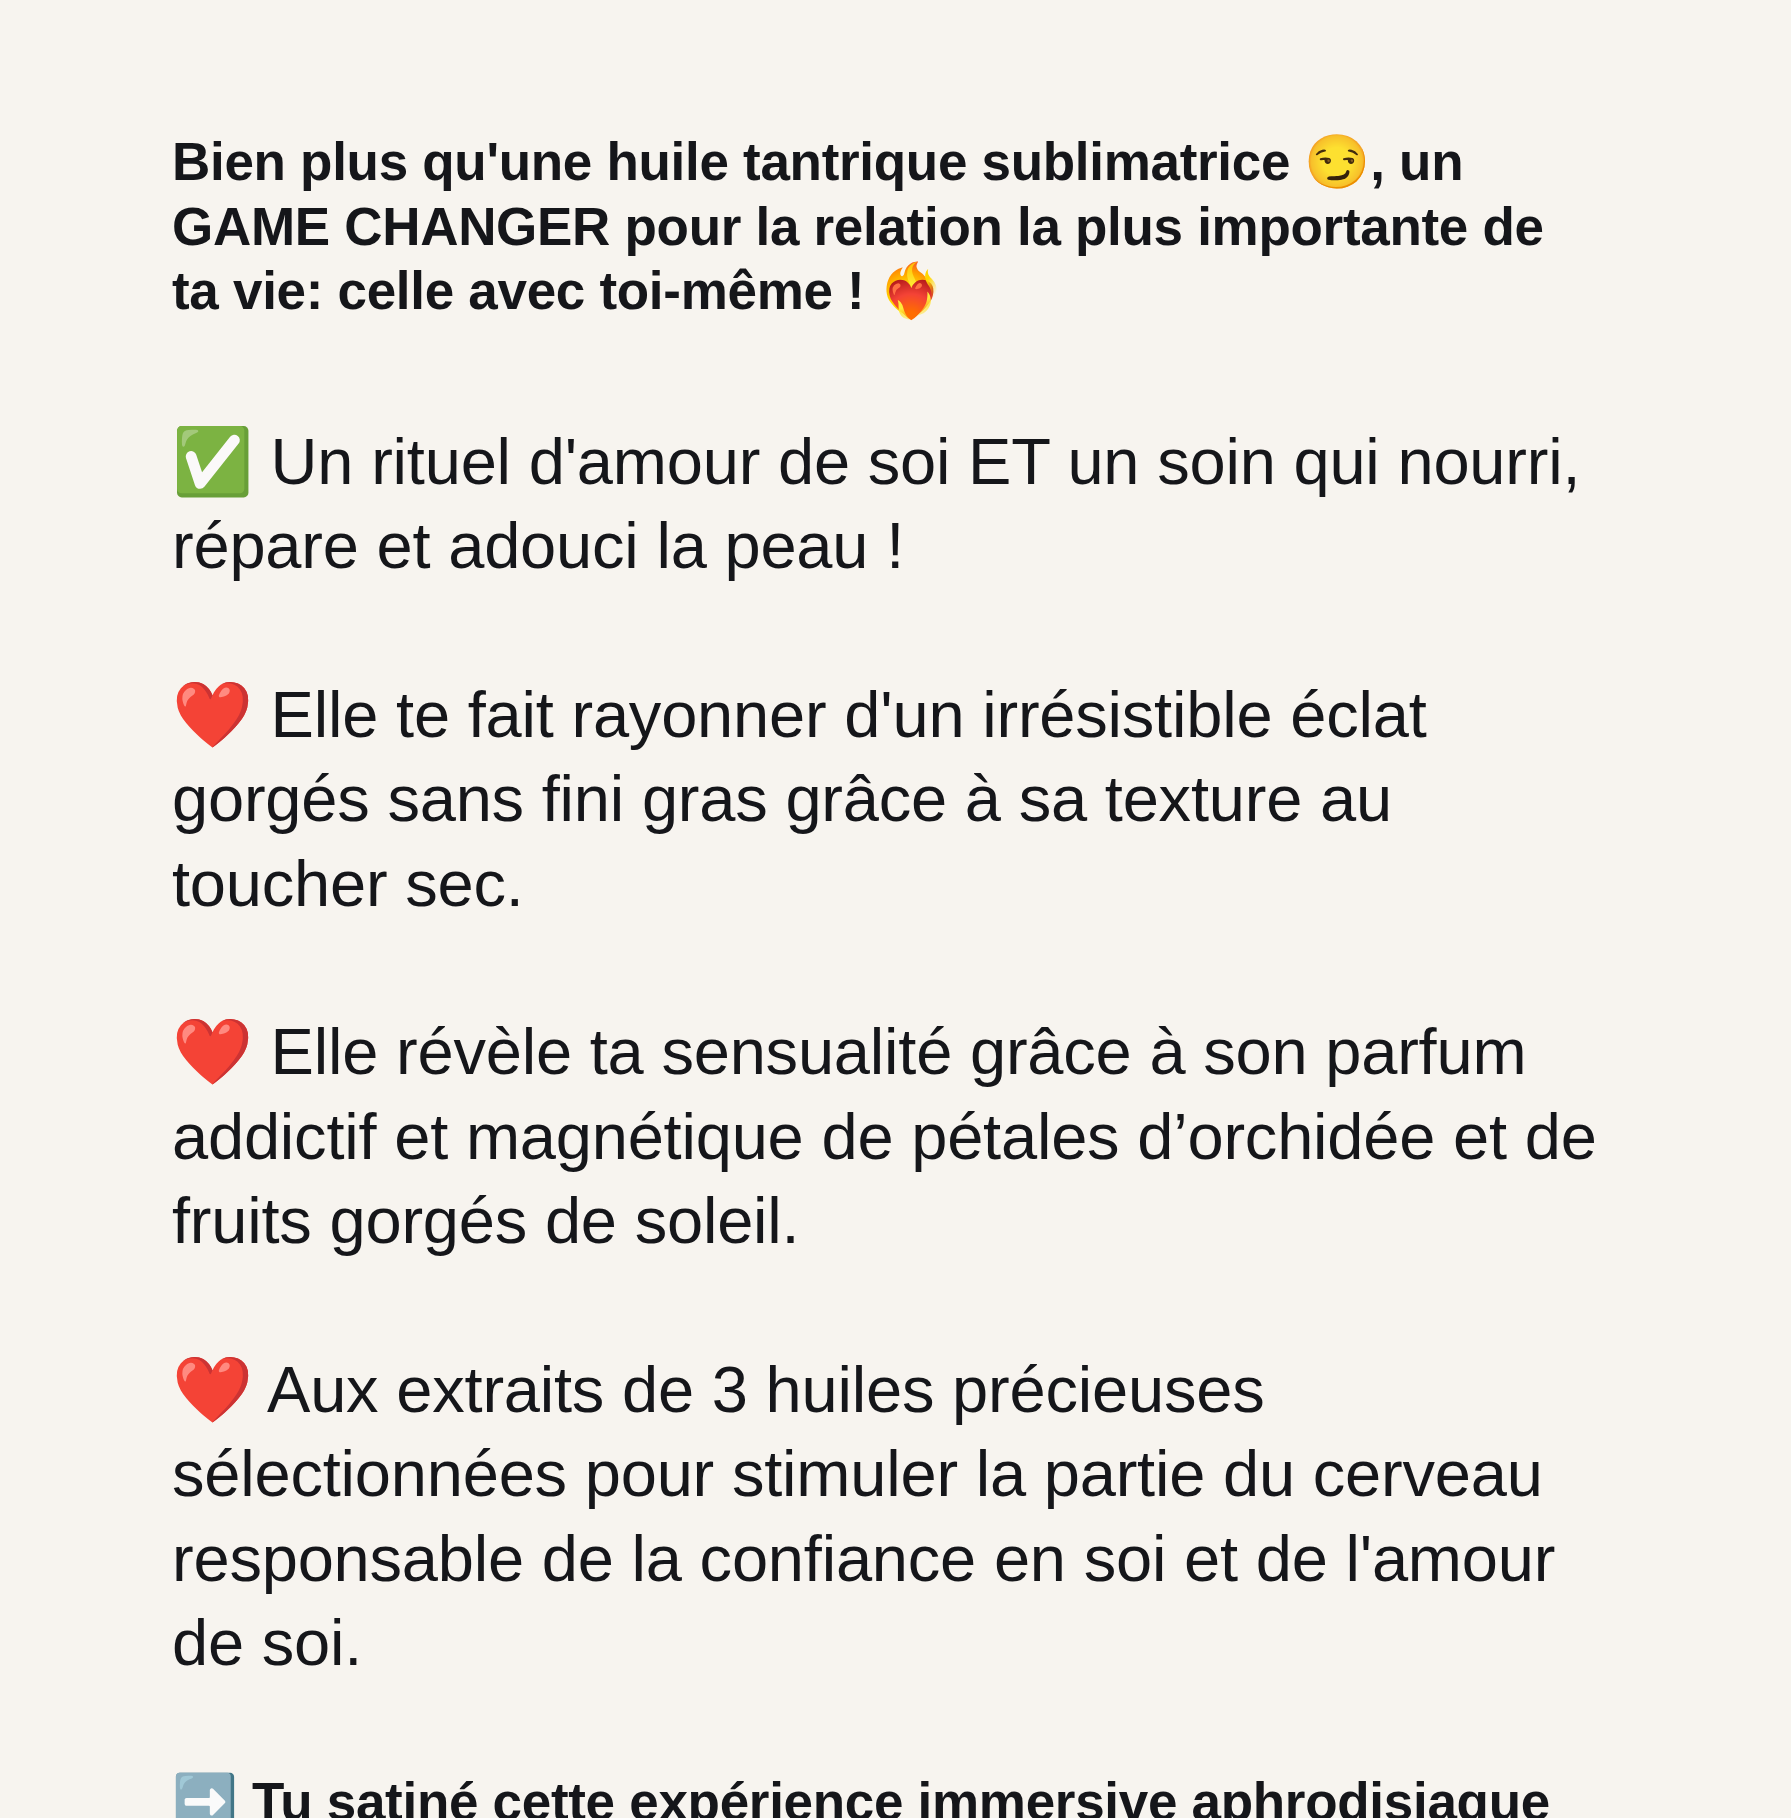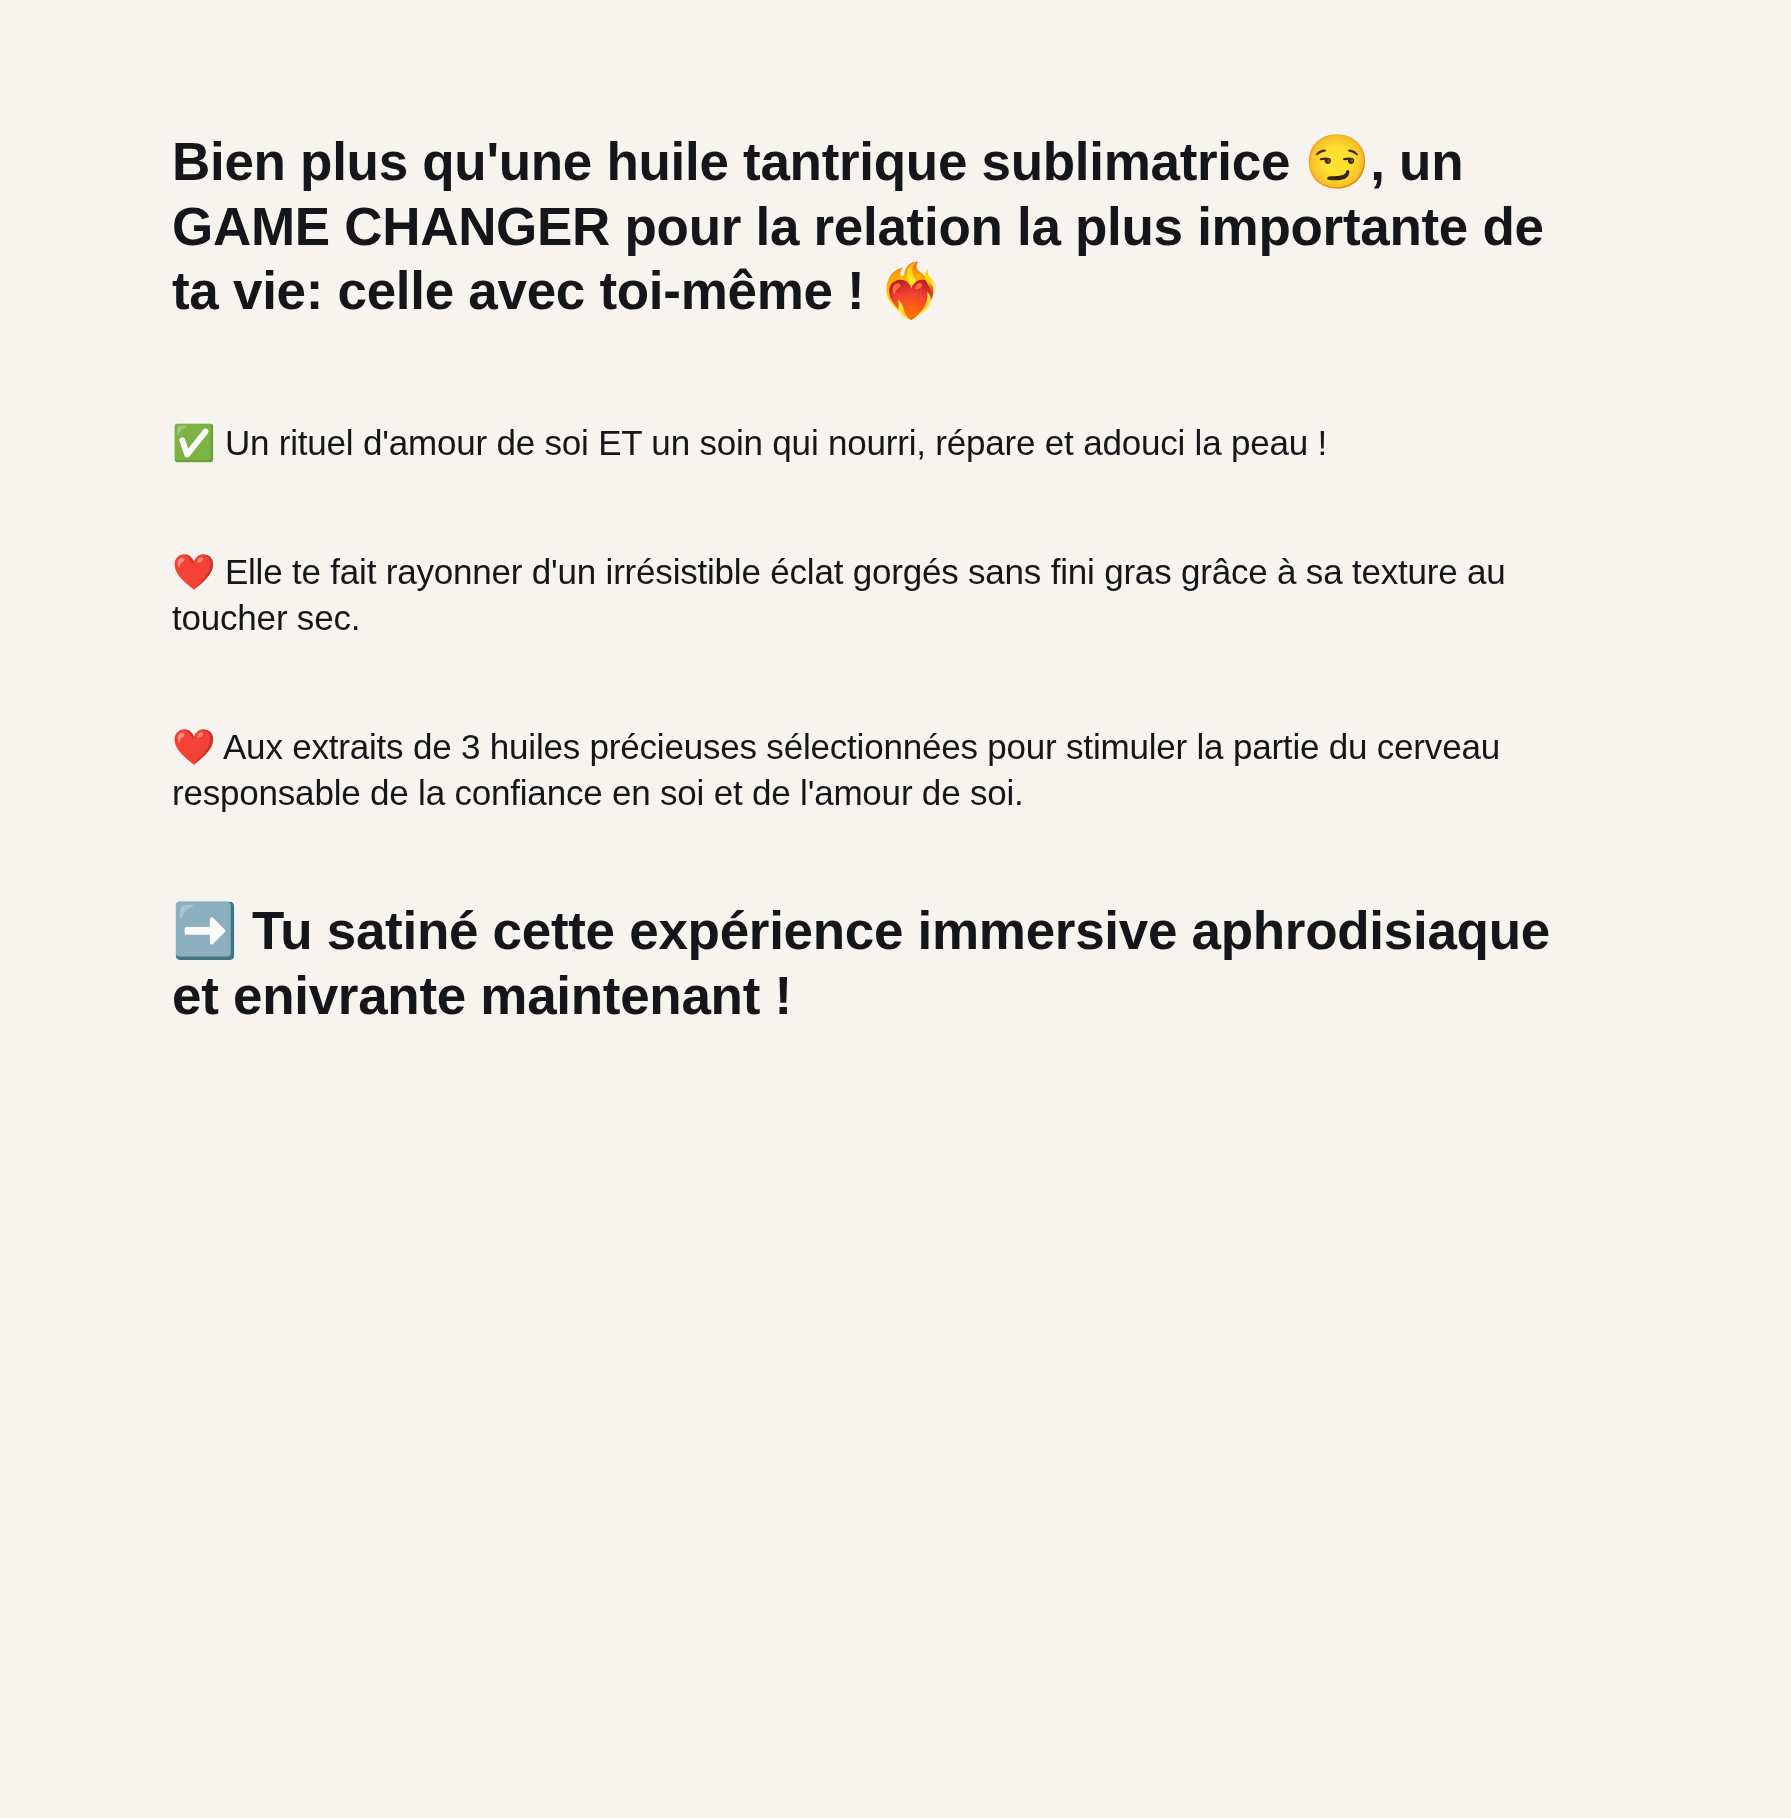--- a/index.html
+++ b/index.html
@@ -29,21 +29,21 @@
   }
   .headline {
     font-size: 53px;
     line-height: 1.22;
     font-weight: bold;
     letter-spacing: -0.3px;
     margin-bottom: 96px;
     max-width: 1420px;
   }
   .para {
-    font-size: 35px;
+    font-size: 65px;
     line-height: 1.30;
     font-weight: 400;
     letter-spacing: -0.2px;
     max-width: 1450px;
     margin-bottom: 84px;
   }
   .closing {
     font-size: 53px;
     line-height: 1.22;
     font-weight: bold;
@@ -56,18 +56,19 @@
 <body>
 
 <div class="page">
 
   <p class="headline block">Bien plus qu'une huile tantrique sublimatrice 😏, un GAME CHANGER pour la relation la plus importante de ta vie: celle avec toi-même ! ❤️‍🔥</p>
 
   <p class="para block">✅ Un rituel d'amour de soi ET un soin qui nourri, répare et adouci la peau !</p>
 
   <p class="para block">❤️ Elle te fait rayonner d'un irrésistible éclat gorgés sans fini gras grâce à sa texture au toucher sec.</p>
 
+  <p class="para block">❤️ Elle révèle ta sensualité grâce à son parfum addictif et magnétique de pétales d’orchidée et de fruits gorgés de soleil.</p>
 
   <p class="para block">❤️ Aux extraits de 3 huiles précieuses sélectionnées pour stimuler la partie du cerveau responsable de la confiance en soi et de l'amour de soi.</p>
 
   <p class="closing block">➡️ Tu satiné cette expérience immersive aphrodisiaque et enivrante maintenant !</p>
 
 </div>
 
 </body></html>

